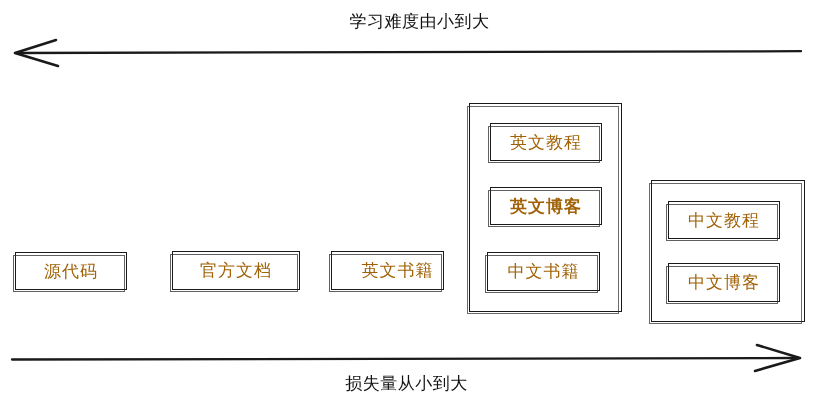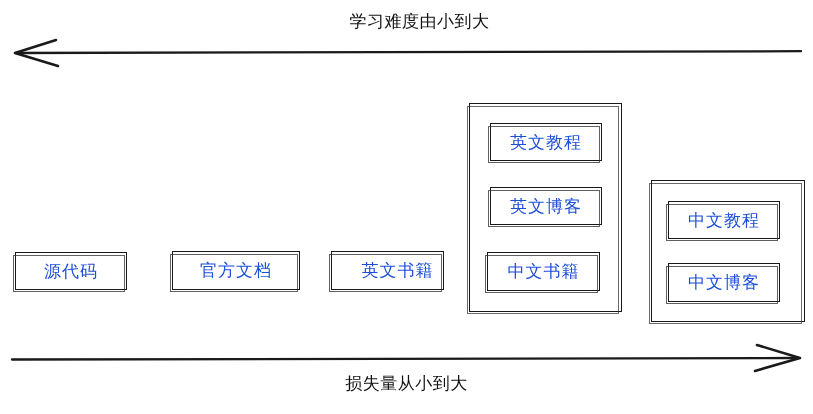--- a/index.html
+++ b/index.html
@@ -44,21 +44,21 @@
   
   .node {
     position: absolute;
     box-sizing: border-box;
     background: #ffffff;
     border: 1.7px solid #1a1a1a;
     display: flex;
     align-items: center;
     justify-content: center;
     font-size: 17px;
-    color: #1d4ed8;
+    color: #a16207;
     letter-spacing: 1px;
     white-space: nowrap;
   }
   
   .node::after {
     content: "";
     position: absolute;
     left: -3px;
     top: 2px;
     right: 1px;
@@ -111,21 +111,21 @@
   <div class="node" style="left:331px; top:251px; width:113px; height:39px;padding-left:20px;">
     <span class="node-text">英文书籍</span>
   </div>
 
   <div class="group" style="left:469px; top:103px; width:153px; height:209px;">
 
     <div class="node" style="left:20px; top:19px; width:112px; height:38px;">
       <span class="node-text">英文教程</span>
     </div>
 
-    <div class="node" style="left:20px; top:83px; width:112px; height:38px;">
+    <div class="node" style="left:20px; top:83px; width:112px; height:38px;font-weight:bold;">
       <span class="node-text">英文博客</span>
     </div>
 
     <div class="node" style="left:17px; top:148px; width:113px; height:39px;">
       <span class="node-text">中文书籍</span>
     </div>
   </div>
 
   <div class="group" style="left:651px; top:170px; width:154px; height:142px;margin-top:10px;">
 

